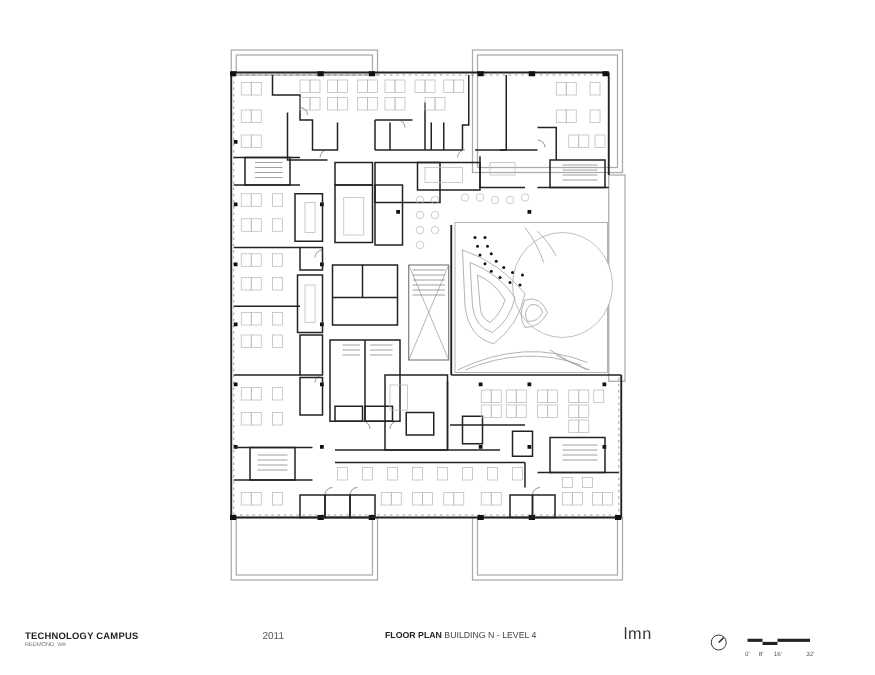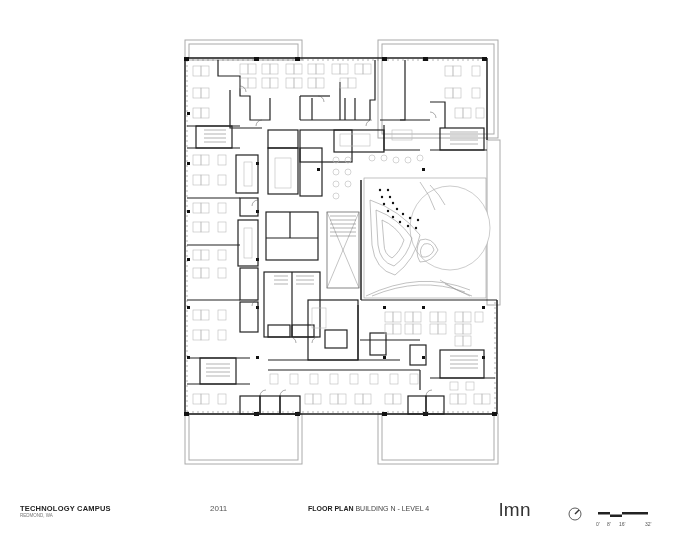--- a/index.html
+++ b/index.html
@@ -5,21 +5,21 @@
   html, body { margin:0; padding:0; background:#ffffff; }
   body { width:700px; height:540px; position:relative; overflow:hidden; font-family:"Liberation Sans", sans-serif; color:#222; }
   .plan { position:absolute; left:0; top:0; width:700px; height:480px; }
   .footer { position:absolute; left:0; top:480px; width:700px; height:60px;padding-left:24px; }
   .fx { position:absolute; white-space:nowrap; }
   .project-title { left:20px; top:24px; font-size:7.5px; font-weight:bold; letter-spacing:0.2px; color:#222; }
   .project-loc { left:20px; top:33px; font-size:4.5px; color:#777; }
   .year { left:210px; top:24px; font-size:8px; color:#555; }
   .sheet-title { left:308px; top:25px; font-size:7px; color:#444; }
   .sheet-title b { color:#222; }
-  .logo { left:499px; top:19px; font-size:19px; letter-spacing:0.5px; color:#333; }
+  .logo { left:499px; top:19px; font-size:13px; letter-spacing:0.5px; color:#333; }
   .north { left:568px; top:27px; width:14px; height:14px; }
   .scale { left:593px; top:28px; width:70px; height:24px; }
   .scale-lbl { position:absolute; top:13px; font-size:5px; color:#555; }
 </style>
 </head>
 <body>
 
 <div class="plan">
   <svg width="700" height="480" viewBox="0 0 700 480" xmlns="http://www.w3.org/2000/svg">
     <g fill="none" stroke="#aaa" stroke-width="1">

